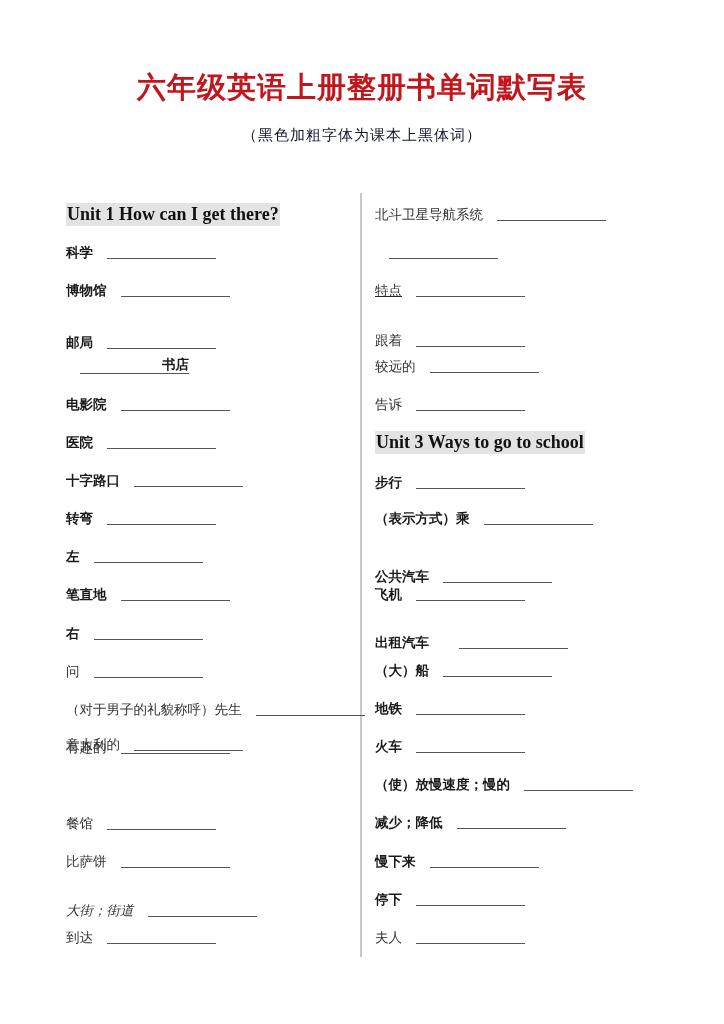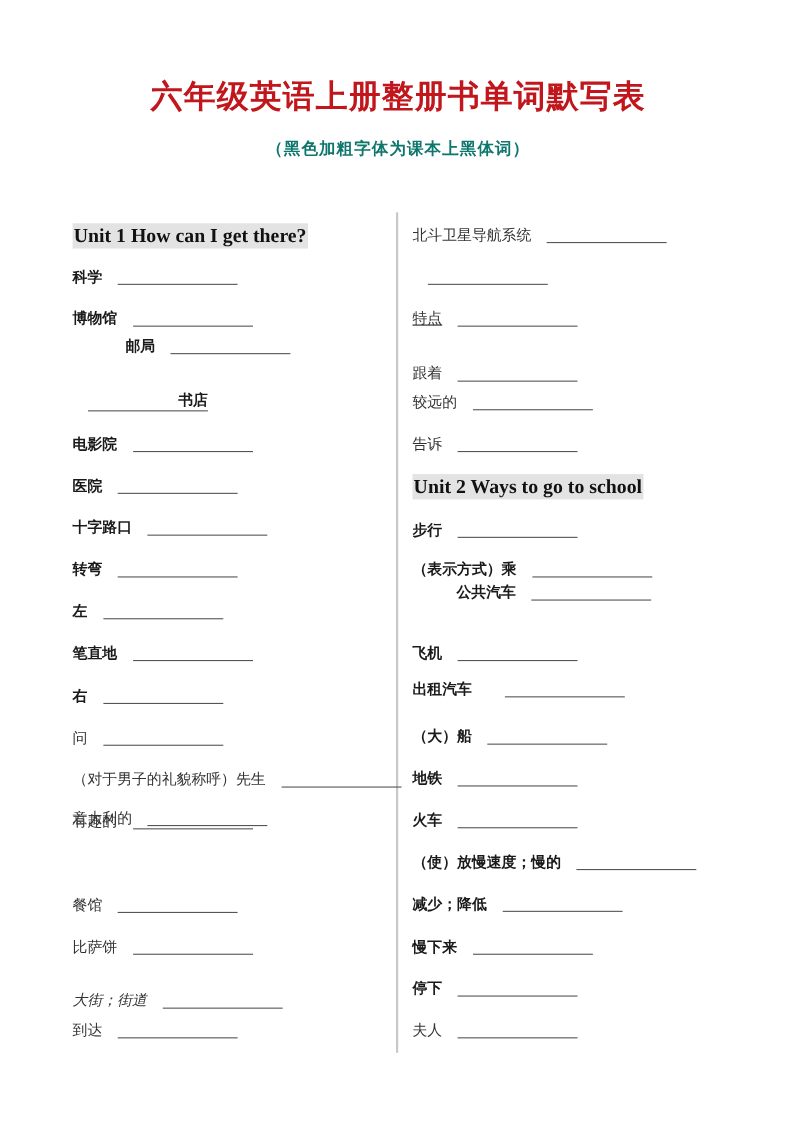--- a/index.html
+++ b/index.html
@@ -10,21 +10,21 @@
   }
   .title {
     position: absolute; left: 0; top: 68px; width: 724px; text-align: center;
     font-family: "DejaVu Sans", "Liberation Sans", sans-serif;
     font-weight: bold; font-size: 29px; letter-spacing: 1px;
     color: #c0161c;
   }
   .subtitle {
     position: absolute; left: 0; top: 126px; width: 724px; text-align: center;
     font-family: "DejaVu Sans", "Liberation Sans", sans-serif;
-    font-weight: bold; font-size: 15px; color: #0f766e; letter-spacing: 1px;
+    font-weight: normal; font-size: 15px; color: #0f172a; letter-spacing: 1px;
   }
   .divider {
     position: absolute; left: 360px; top: 193px; width: 2px; height: 764px;
     background: #c8c8c8;
   }
   .col { position: absolute; top: 0; }
   .col-left { left: 66px; width: 292px; }
   .col-right { left: 375px; width: 300px; }
   .unit-heading {
     position: absolute; left: 0;
@@ -58,21 +58,21 @@
   <div class="unit-heading" style="top:203px">Unit 1 How can I get there?</div>
   <div id="left-rows">
       <div class="row" style="top: 241px;">
         <span class="word bold">科学</span>
         <span class="blank" style="width: 109px;"></span>
       </div>
       <div class="row" style="top: 279.05px;">
         <span class="word bold">博物馆</span>
         <span class="blank" style="width: 109px;"></span>
       </div>
-      <div class="row" style="top: 304px; margin-left: 48px;">
+      <div class="row" style="top: 331px;">
         <span class="word bold">邮局</span>
         <span class="blank" style="width: 109px;"></span>
       </div>
       <div class="row" style="top: 355.15px; flex-direction: column;">
         <span class="word bold">书店</span>
         <span class="blank" style="width: 109px;"></span>
       </div>
       <div class="row" style="top: 393.2px;">
         <span class="word bold">电影院</span>
         <span class="blank" style="width: 109px;"></span>
@@ -155,39 +155,39 @@
       </div>
       <div class="row" style="top: 355px;">
         <span class="word">较远的</span>
         <span class="blank" style="width: 109px;"></span>
       </div>
       <div class="row" style="top: 393px;">
         <span class="word">告诉</span>
         <span class="blank" style="width: 109px;"></span>
       </div>
     </div>
-  <div class="unit-heading" style="top:431px">Unit 2 Ways to go to school</div>
+  <div class="unit-heading" style="top:431px">Unit 3 Ways to go to school</div>
   <div id="right-u2-rows">
       <div class="row" style="top: 471px;">
         <span class="word bold">步行</span>
         <span class="blank" style="width: 109px;"></span>
       </div>
       <div class="row" style="top: 507.05px;">
         <span class="word bold">（表示方式）乘</span>
         <span class="blank" style="width: 109px;"></span>
       </div>
-      <div class="row" style="top: 528px; margin-left: 40px;">
+      <div class="row" style="top: 565px;">
         <span class="word bold">公共汽车</span>
         <span class="blank" style="width: 109px;"></span>
       </div>
       <div class="row" style="top: 583.15px;">
         <span class="word bold">飞机</span>
         <span class="blank" style="width: 109px;"></span>
       </div>
-      <div class="row" style="top: 616px; gap: 16px;">
+      <div class="row" style="top: 631px; gap: 16px;">
         <span class="word bold">出租汽车</span>
         <span class="blank" style="width: 109px;"></span>
       </div>
       <div class="row" style="top: 659.25px;">
         <span class="word bold">（大）船</span>
         <span class="blank" style="width: 109px;"></span>
       </div>
       <div class="row" style="top: 697.3px;">
         <span class="word bold">地铁</span>
         <span class="blank" style="width: 109px;"></span>

